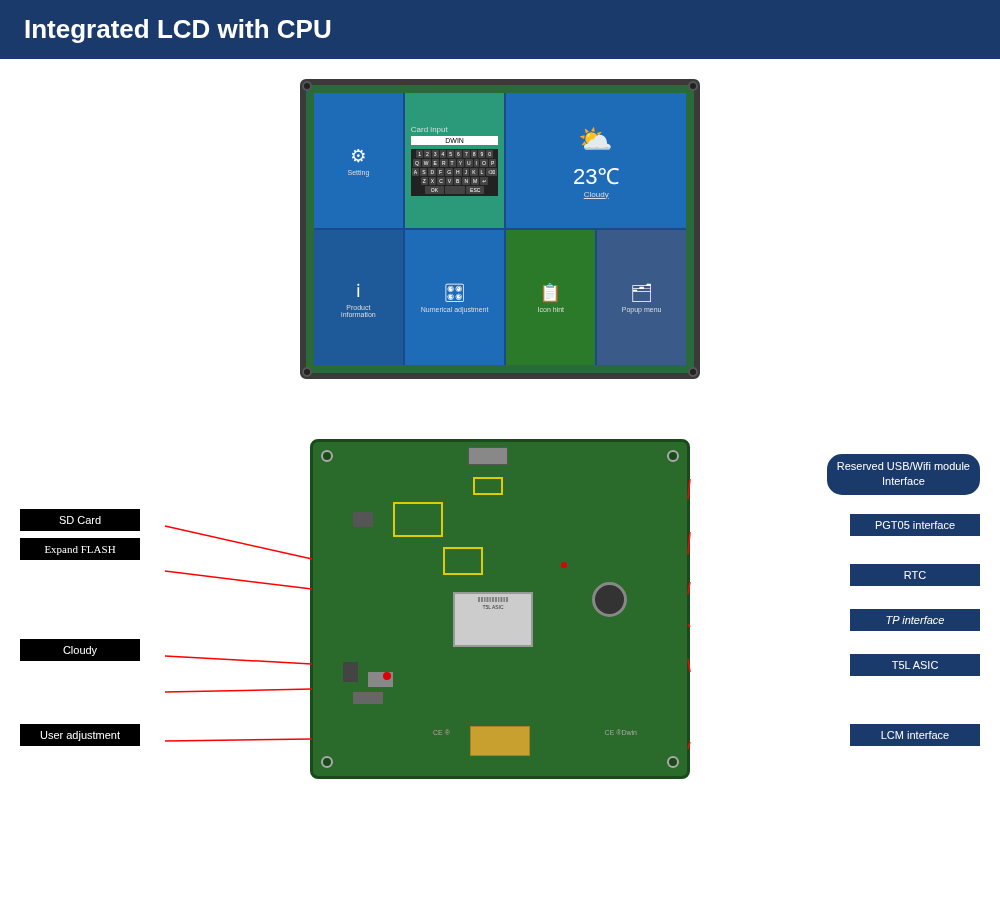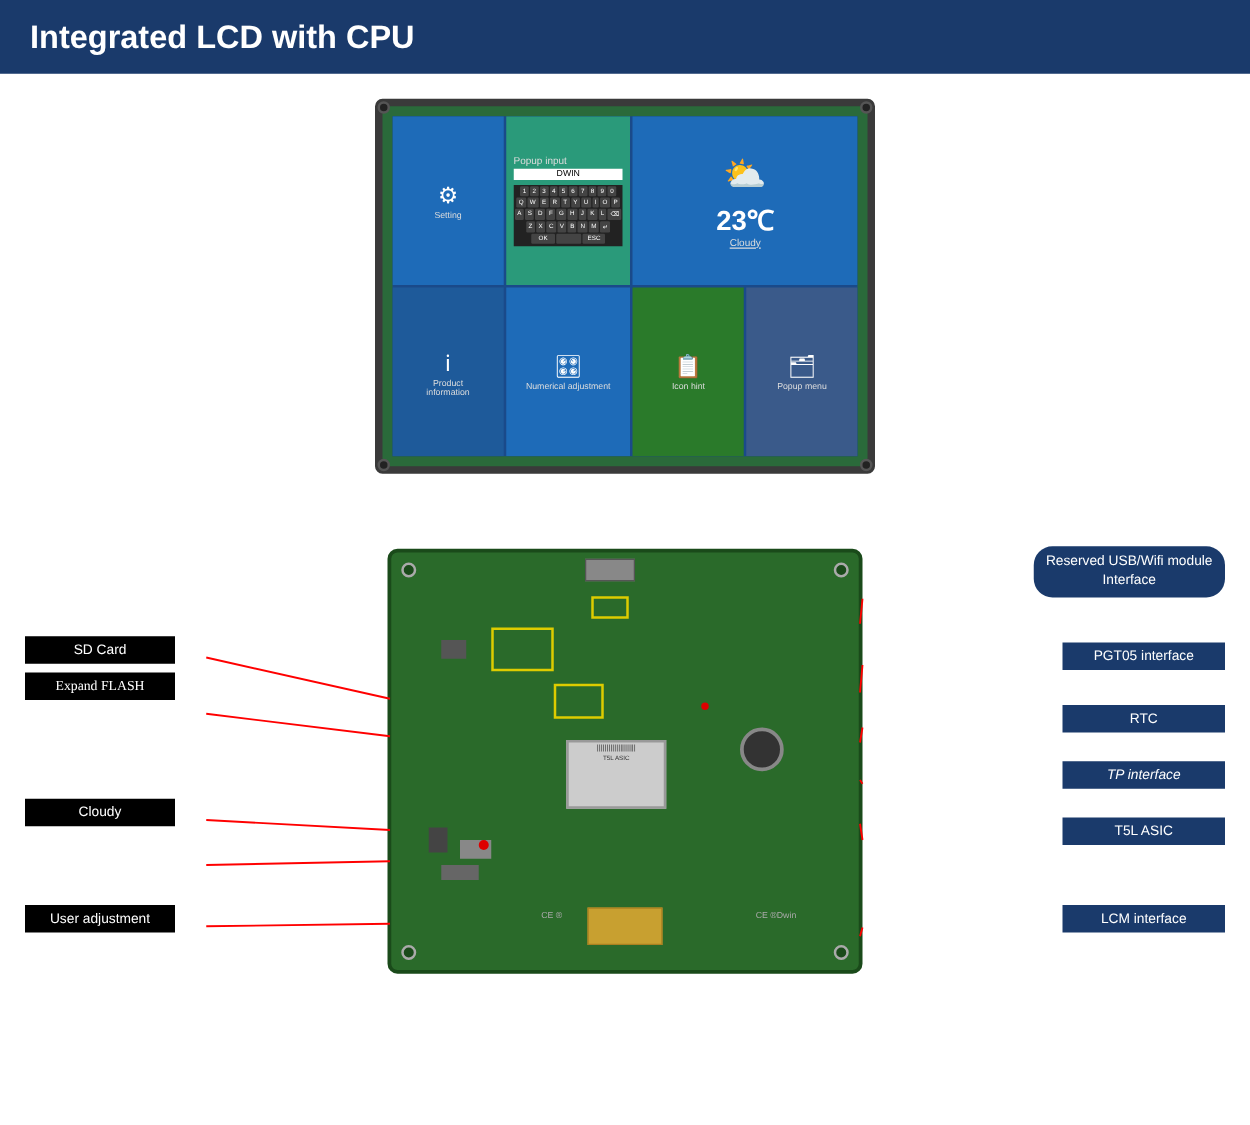--- a/index.html
+++ b/index.html
@@ -123,21 +123,21 @@
       background: #444;
       color: white;
       font-size: 5px;
       padding: 1px 2px;
       border-radius: 1px;
     }
 
     .weather-temp {
       font-size: 22px;
       color: white;
-      font-weight: bold;
+      font-weight: normal;
       text-align: center;
     }
     .weather-desc {
       font-size: 8px;
       color: #ddd;
       text-decoration: underline;
     }
     .weather-icon {
       font-size: 28px;
       margin-bottom: 4px;
@@ -241,21 +241,21 @@
     <div class="mount-hole"></div>
 
     <div class="lcd-screen">
 
       <div class="tile setting">
         <div class="tile-icon">⚙</div>
         <div class="tile-label">Setting</div>
       </div>
 
       <div class="tile text-input" style="grid-column:2; grid-row:1;">
-        <div style="font-size:8px;color:#ddd;margin-bottom:2px;">Popup input</div>
+        <div style="font-size:8px;color:#ddd;margin-bottom:2px;">Card input</div>
         <div style="background:#fff;color:#000;width:100%;font-size:7px;padding:1px 2px;margin-bottom:2px;">DWIN</div>
         <div class="keyboard">
           <div class="key-row">
             <span class="key">1</span>
               <span class="key">2</span>
               <span class="key">3</span>
               <span class="key">4</span>
               <span class="key">5</span>
               <span class="key">6</span>
               <span class="key">7</span>
@@ -400,21 +400,21 @@
     <div class="label-left" style="top:139px;font-family:Liberation Serif, serif;">
       <span>Expand FLASH</span>
     </div>
     <div class="label-left" style="top:240px;">
       <span>Cloudy</span>
     </div>
     <div class="label-left" style="top:325px;">
       <span>User adjustment</span>
     </div>
 
-    <div class="label-right" style="top:38px;line-height:1.4;border-radius:15px;">
+    <div class="label-right" style="top:55px;line-height:1.4;border-radius:15px;">
       <span>Reserved USB/Wifi module<br>Interface</span>
     </div>
     <div class="label-right" style="top:115px;">
       <span>PGT05 interface</span>
     </div>
     <div class="label-right" style="top:165px;">
       <span>RTC</span>
     </div>
     <div class="label-right" style="top:210px;font-style:italic;">
       <span>TP interface</span>

